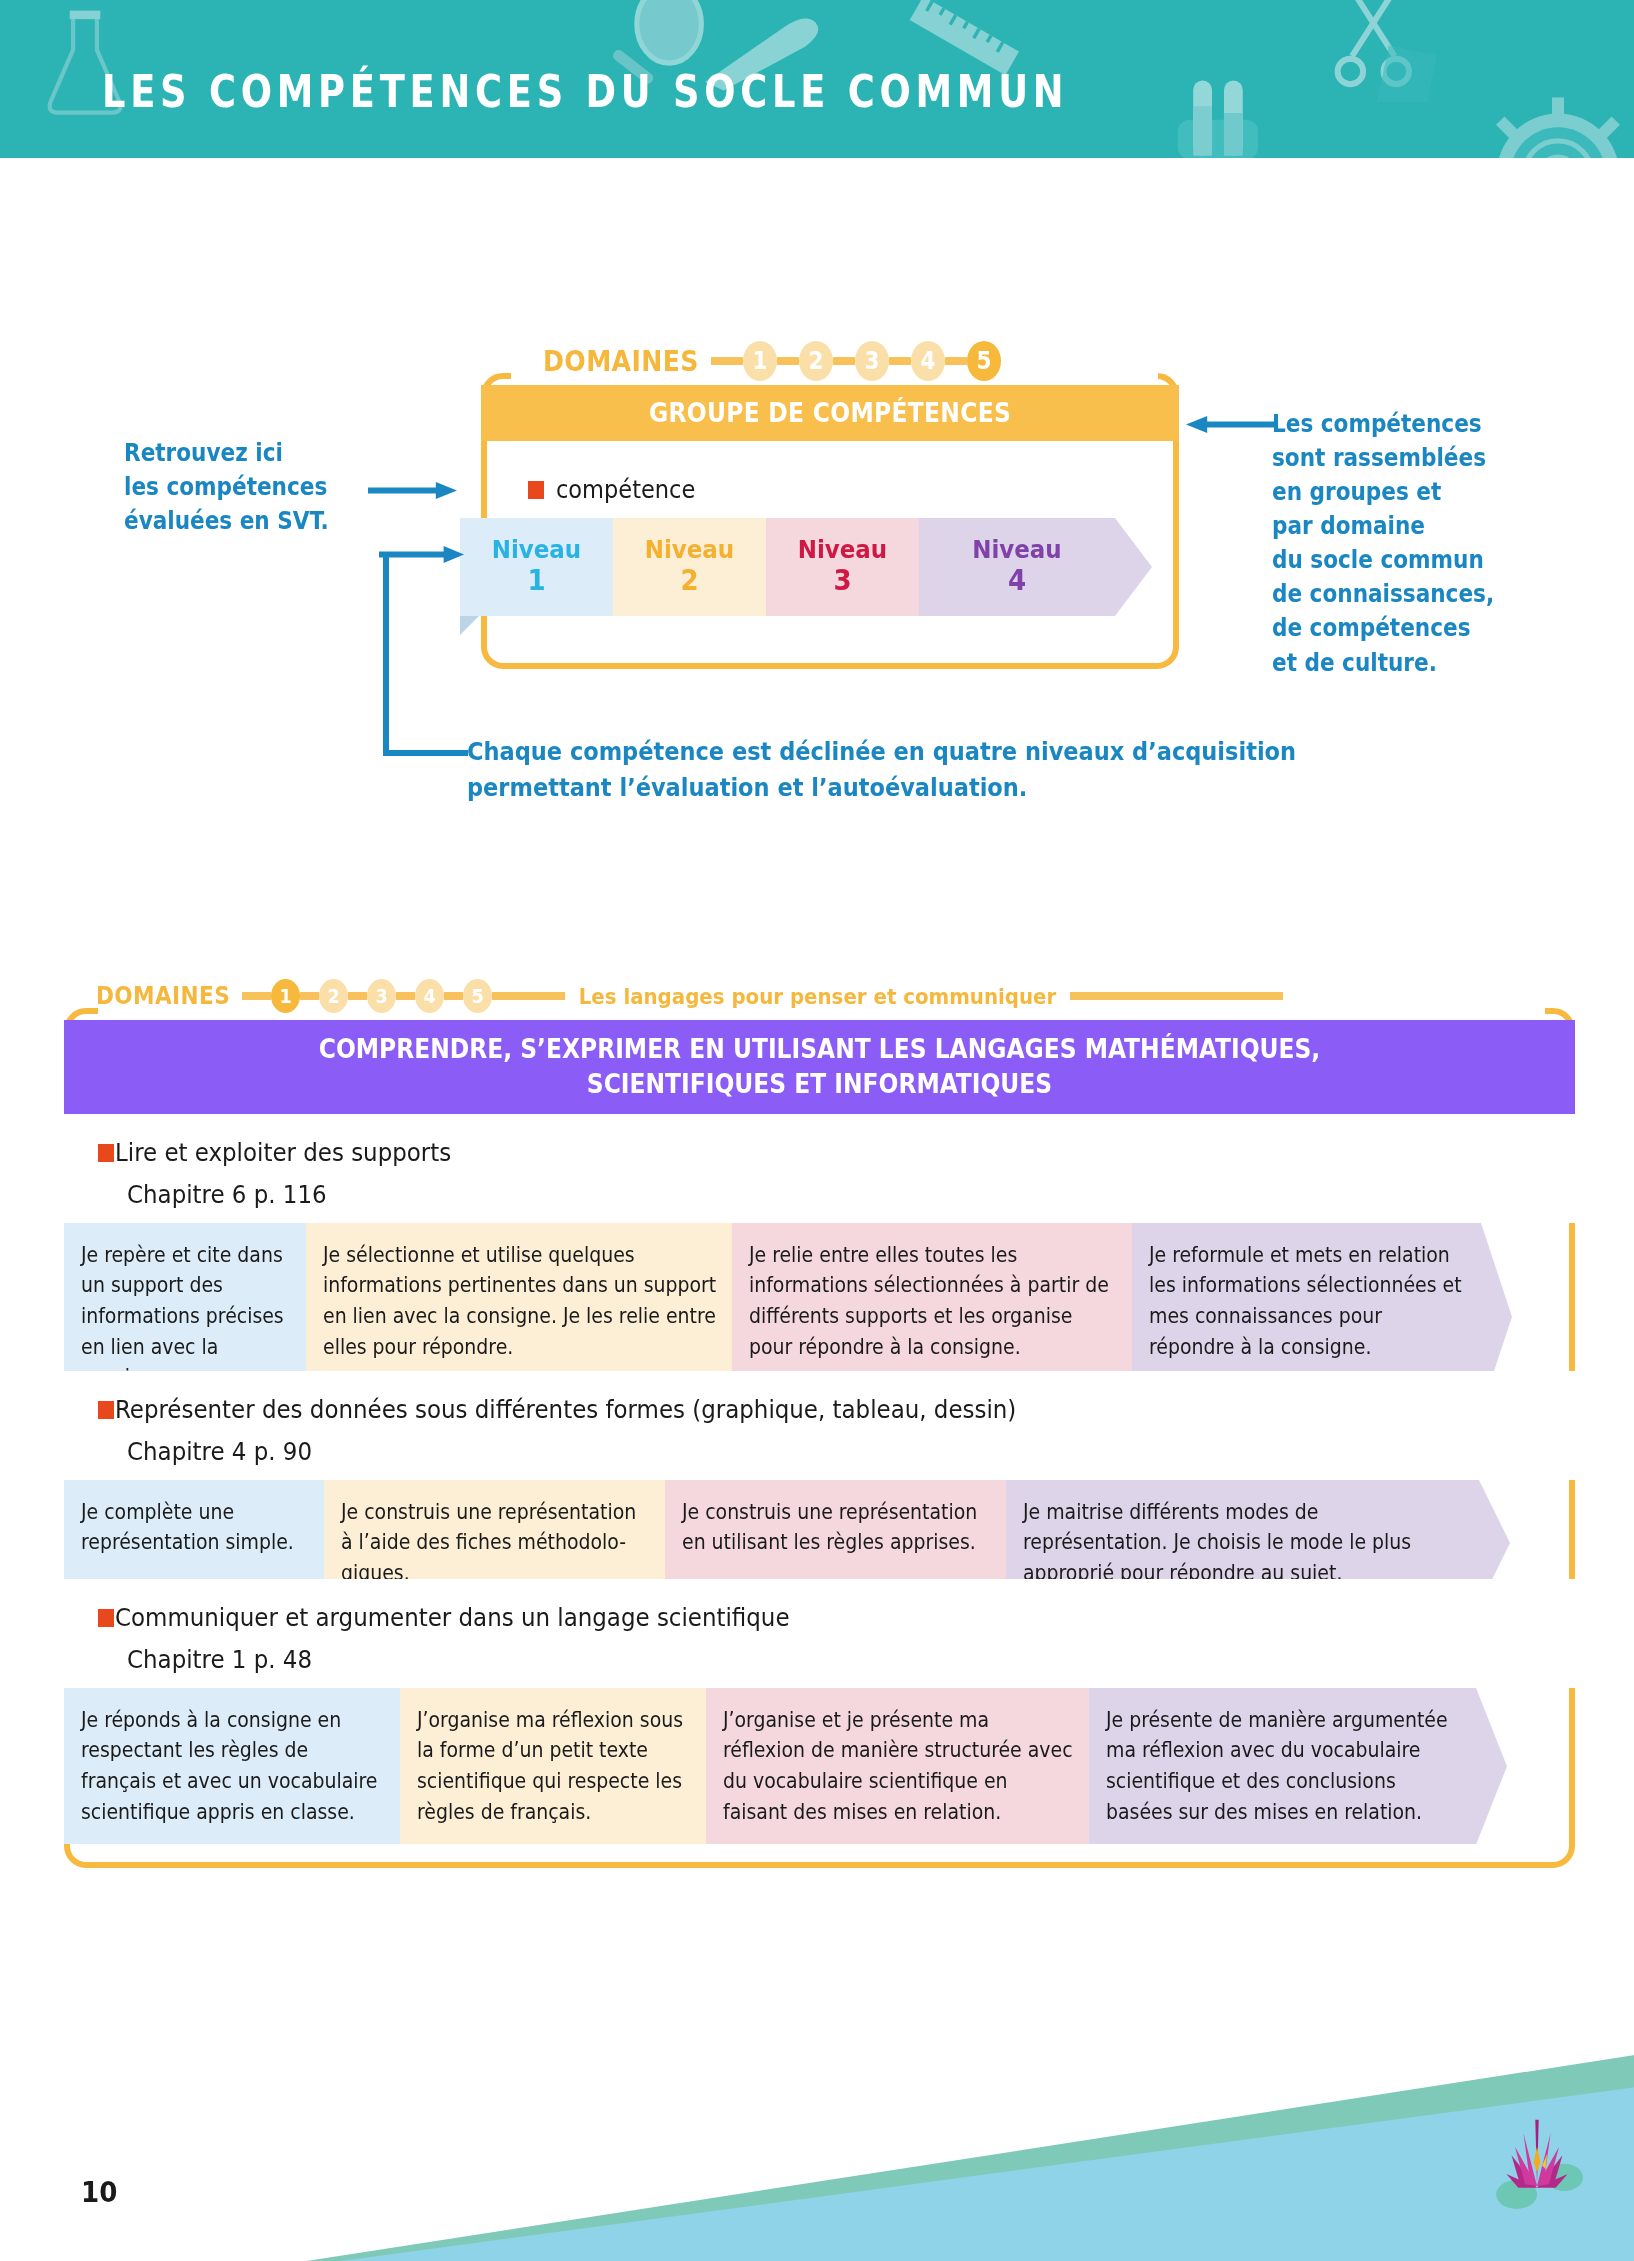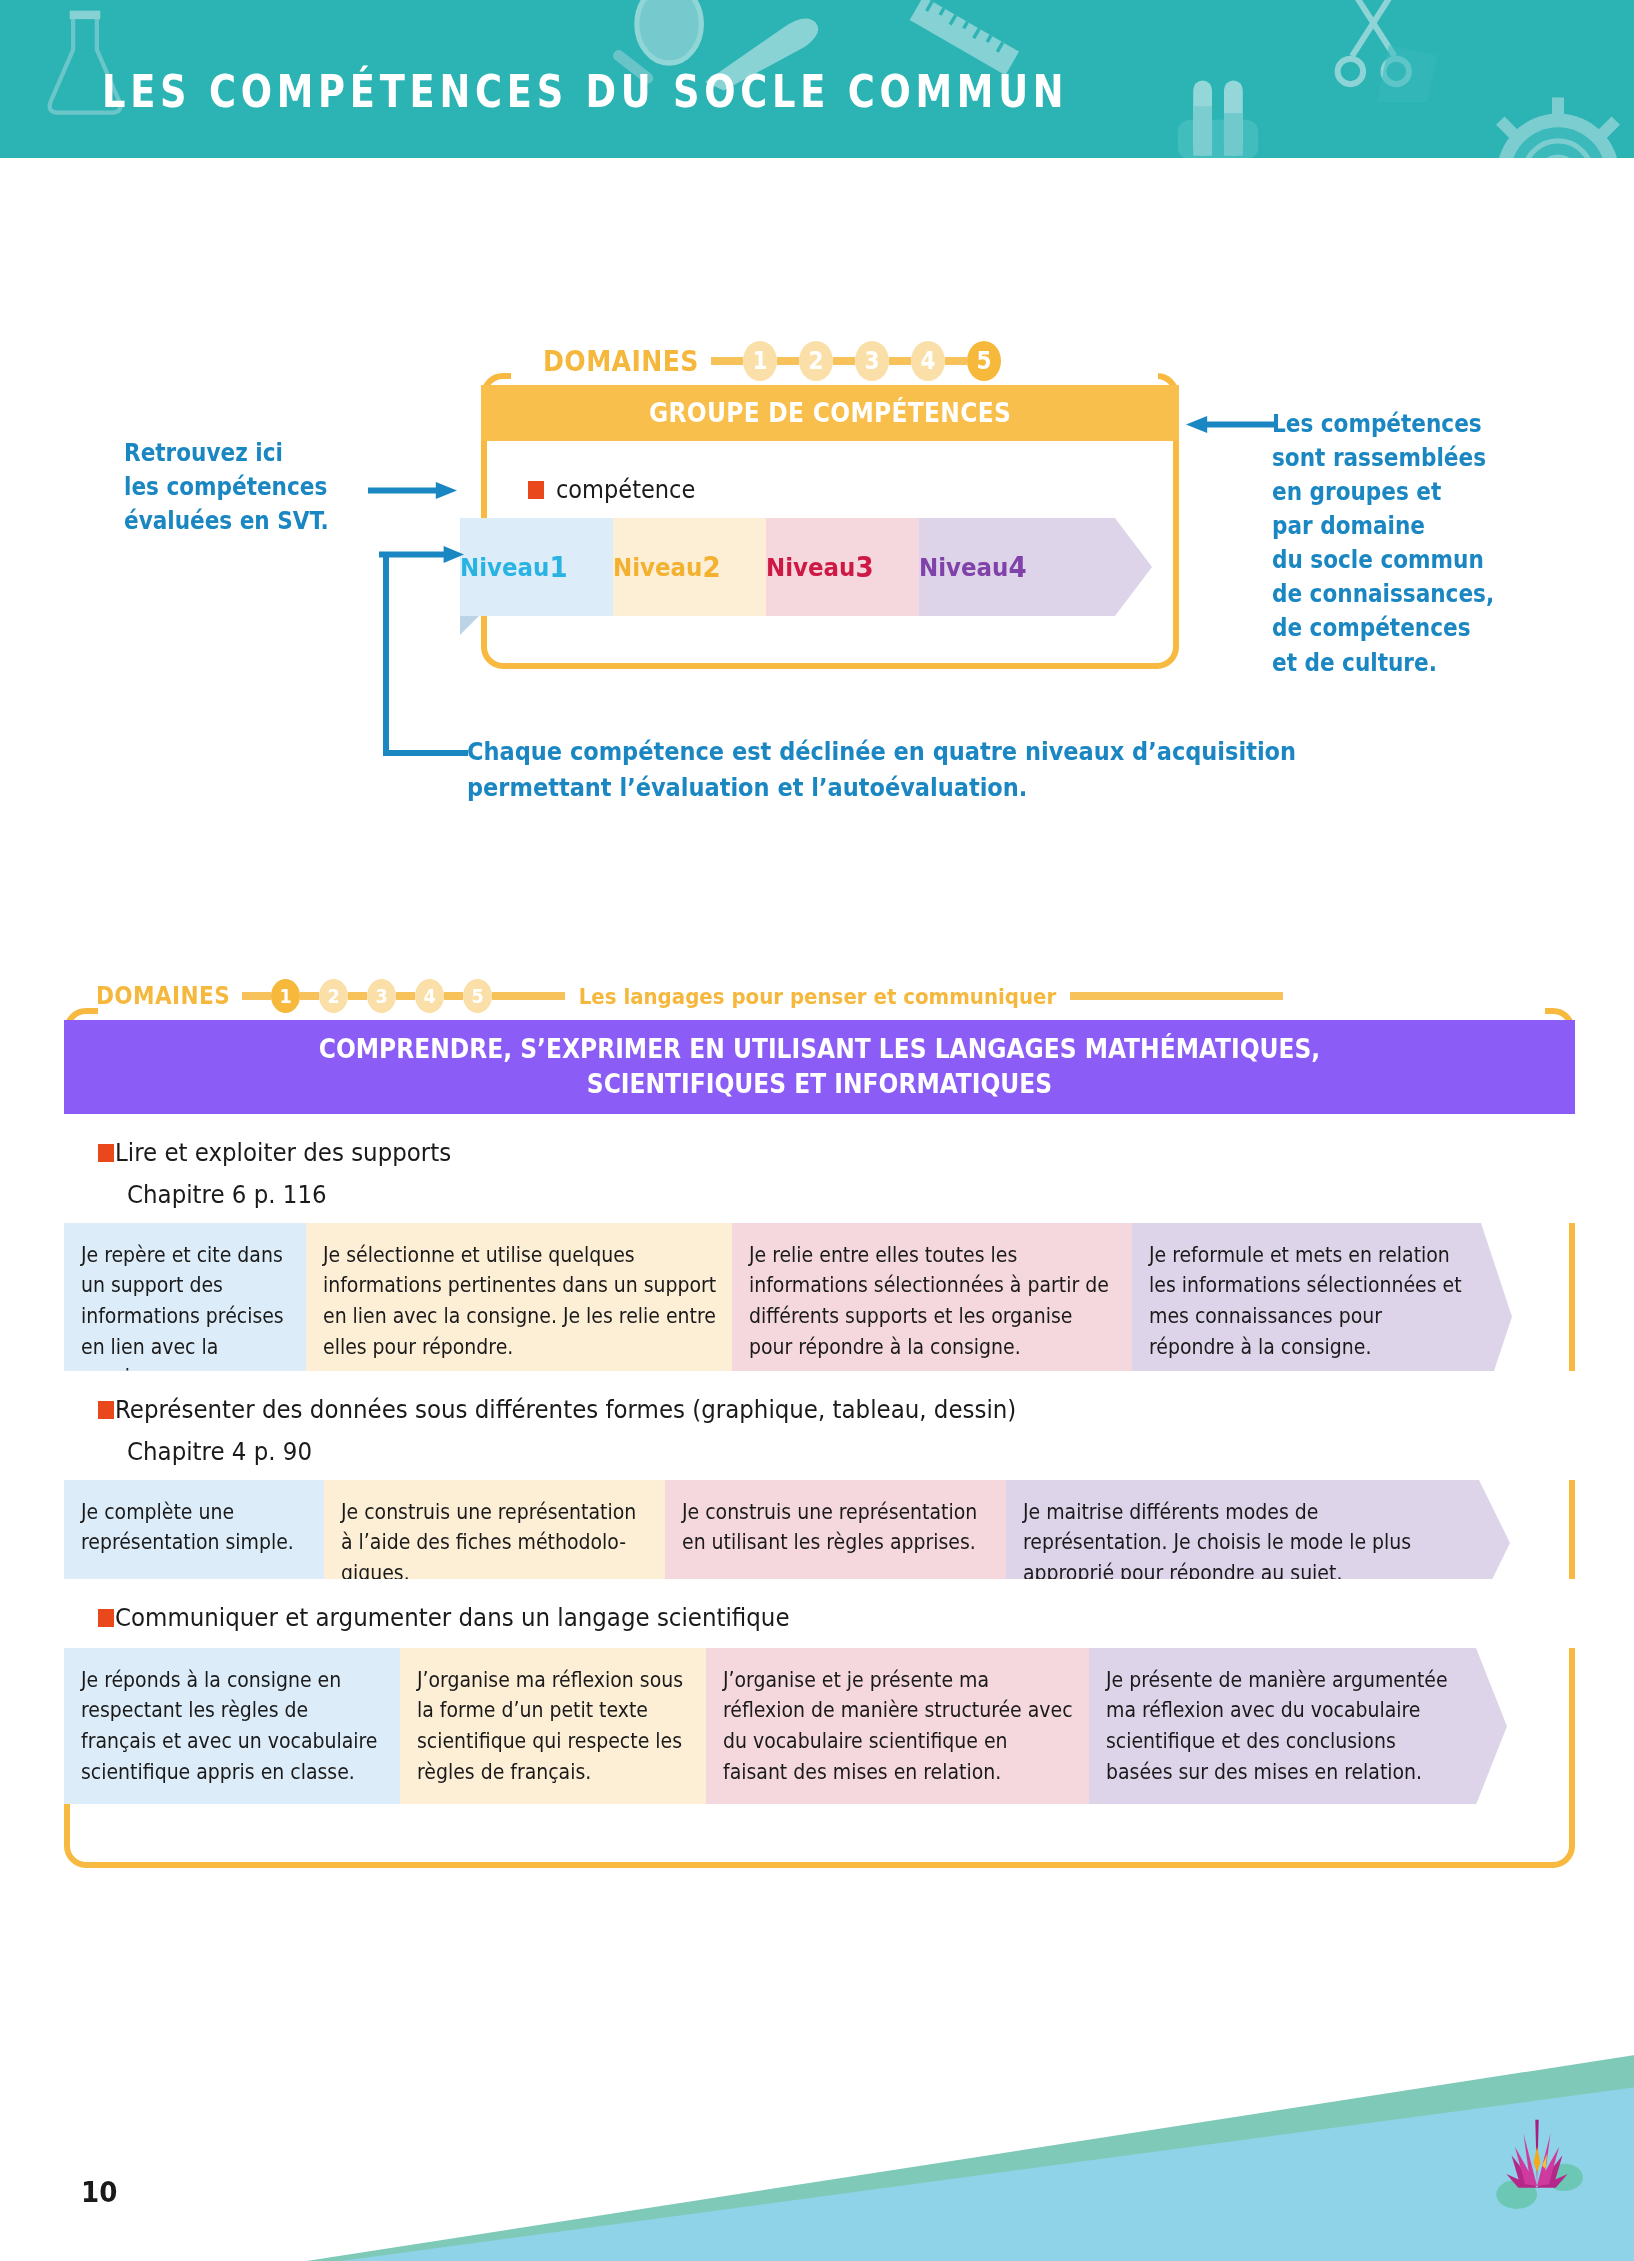--- a/index.html
+++ b/index.html
@@ -112,22 +112,22 @@
     font-size: 25px; color: #1a1a1a;
   }
 
   .ex-levels {
     position: absolute;
     left: 460px; top: 518px;
     width: 732px; height: 98px;
     display: flex;
   }
   .ex-level {
-    display: flex; flex-direction: row;
-    align-items: center; 
+    display: flex; flex-direction: column;
+    align-items: center; justify-content: center;
     font-family: "DejaVu Sans Condensed", "Liberation Sans Narrow", "Liberation Sans", sans-serif;
     font-weight: 700;
     position: relative;
   }
   .ex-level .lv-word { font-size: 25.5px; line-height: 1.05; }
   .ex-level .lv-num  { font-size: 29px; line-height: 1.2; }
   .lv1 { width: 153px; background: #dcecf8; color: #29b3e3; }
   .lv2 { width: 153px; background: #fdeed6; color: #f3b12f; }
   .lv3 { width: 153px; background: #f4d8de; color: #ce1944; }
   .lv4 { width: 196px; background: #ddd4ea; color: #8041a8; }
@@ -463,20 +463,21 @@
       </div>
     </div>
   </div>
 
   <div class="comp-group" style="top:600px">
     <div class="comp-title-wrap">
       <div class="comp-title-line">
         <span class="red-square" style="margin-top:7.7px"></span>
         <span class="comp-title-txt">Communiquer et argumenter dans un langage scientifique</span>
       </div>
+      <div class="comp-chapter">Chapitre 1 p. 48</div>
     </div>
     <div class="lvl-row">
       <div class="lvl-cell c1" style="width:336px">Je réponds à la consigne en respectant les règles de français et avec un vocabulaire scientifique appris en classe.</div>
       <div class="lvl-cell c2" style="width:306px">J’organise ma réflexion sous la forme d’un petit texte scientifique qui respecte les règles de français.</div>
       <div class="lvl-cell c3" style="width:383px">J’organise et je présente ma réflexion de manière structurée avec du vocabulaire scientifique en faisant des mises en relation.</div>
       <div class="lvl-cell c4" style="width:387px">Je présente de manière argumentée ma réflexion avec du vocabulaire scientifique et des conclusions basées sur des mises en relation.</div>
       <div class="tip-wrap">
         <svg viewBox="0 0 36 100" preserveAspectRatio="none">
             <polygon points="0,0 36,50 0,100" fill="#ddd4ea"></polygon>
           </svg>

